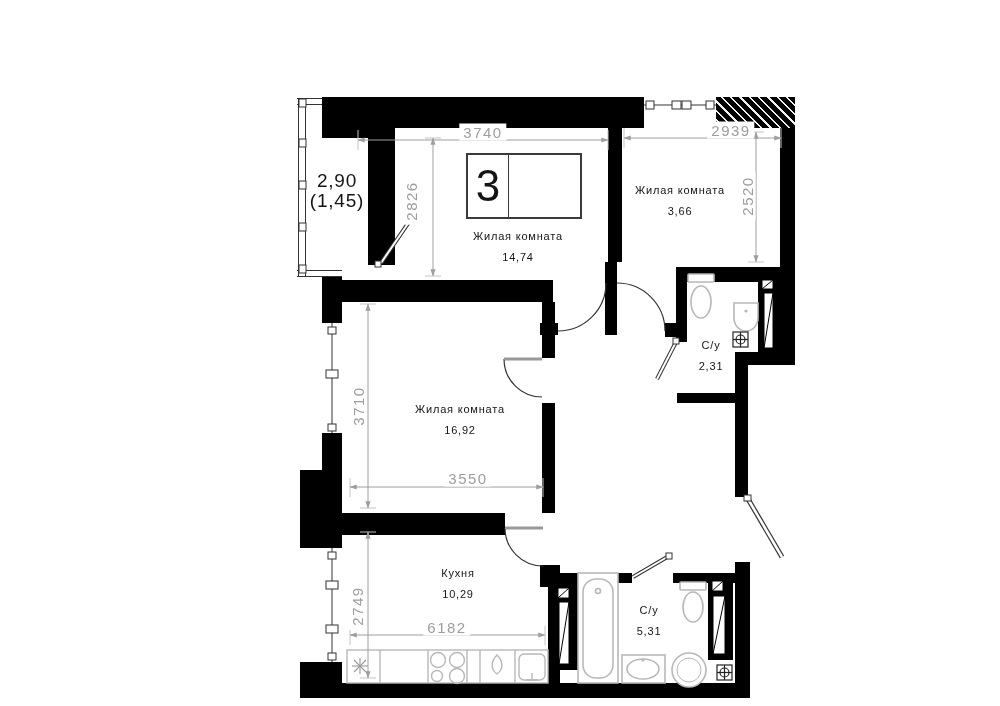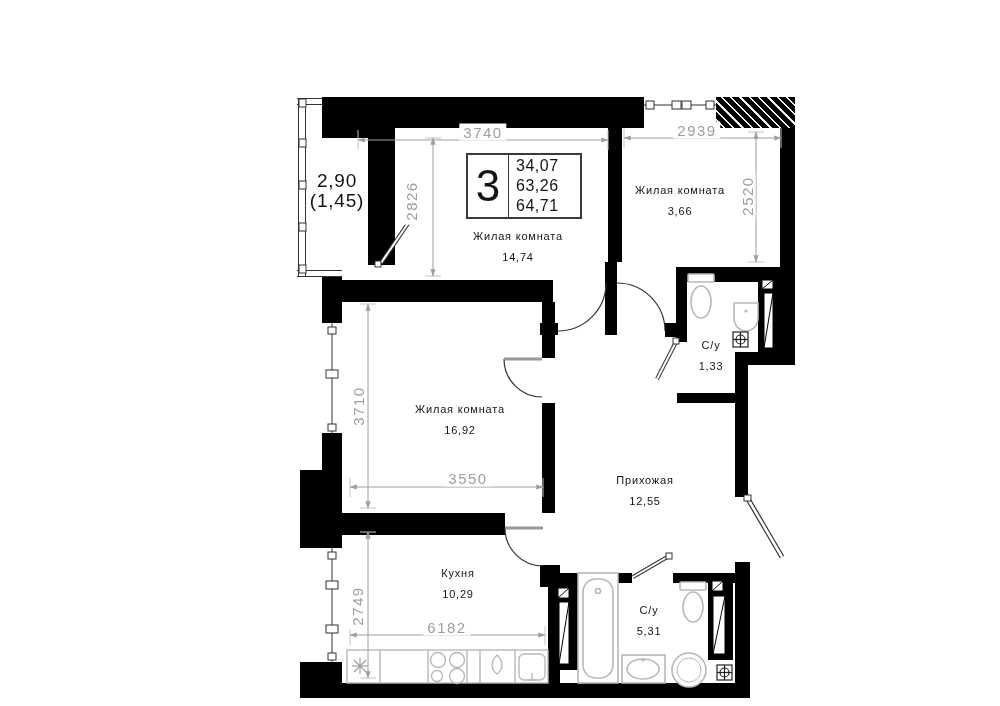--- a/index.html
+++ b/index.html
@@ -245,62 +245,53 @@
         <line x1="748" y1="222" x2="764" y2="222"></line>
       <line x1="360" y1="264" x2="376" y2="264"></line>
         <line x1="360" y1="468" x2="376" y2="468"></line>
       <line x1="360" y1="492" x2="376" y2="492"></line>
         <line x1="360" y1="638" x2="376" y2="638"></line>
     </g>
   </svg>
 
   <div class="dim-label" style="left:483px;top:92px">3740</div>
   <div class="dim-label vert" style="left:411px;top:161px">2826</div>
-  <div class="dim-label" style="left:697px;top:90px">2939</div>
+  <div class="dim-label" style="left:731px;top:90px">2939</div>
   <div class="dim-label vert" style="left:747px;top:156px">2520</div>
   <div class="dim-label vert" style="left:358px;top:366px">3710</div>
   <div class="dim-label" style="left:468px;top:438px">3550</div>
   <div class="dim-label vert" style="left:357px;top:566px">2749</div>
   <div class="dim-label" style="left:447px;top:587px">6182</div>
 
   <div class="room-label small" style="left:337px;top:131px">
     <div>2,90</div>
     <div>(1,45)</div>
   </div>
   <div class="room-label" style="left:518px;top:186px">
     <div>Жилая комната</div>
     <div>14,74</div>
   </div>
   <div class="room-label" style="left:680px;top:140px">
     <div>Жилая комната</div>
     <div>3,66</div>
   </div>
   <div class="room-label" style="left:711px;top:295px">
     <div>С/у</div>
-    <div>1,33</div>
+    <div>2,31</div>
   </div>
   <div class="room-label" style="left:460px;top:359px">
     <div>Жилая комната</div>
     <div>16,92</div>
   </div>
-  <div class="room-label" style="left:645px;top:430px">
-    <div>Прихожая</div>
-    <div>12,55</div>
-  </div>
   <div class="room-label" style="left:458px;top:523px">
     <div>Кухня</div>
     <div>10,29</div>
   </div>
   <div class="room-label" style="left:649px;top:560px">
     <div>С/у</div>
     <div>5,31</div>
   </div>
 
   <div class="info-box">
     <div class="cnt">3</div>
-    <div class="areas">
-      <div>34,07</div>
-      <div>63,26</div>
-      <div>64,71</div>
-    </div>
   </div>
 
 </div>
 
 </body></html>

